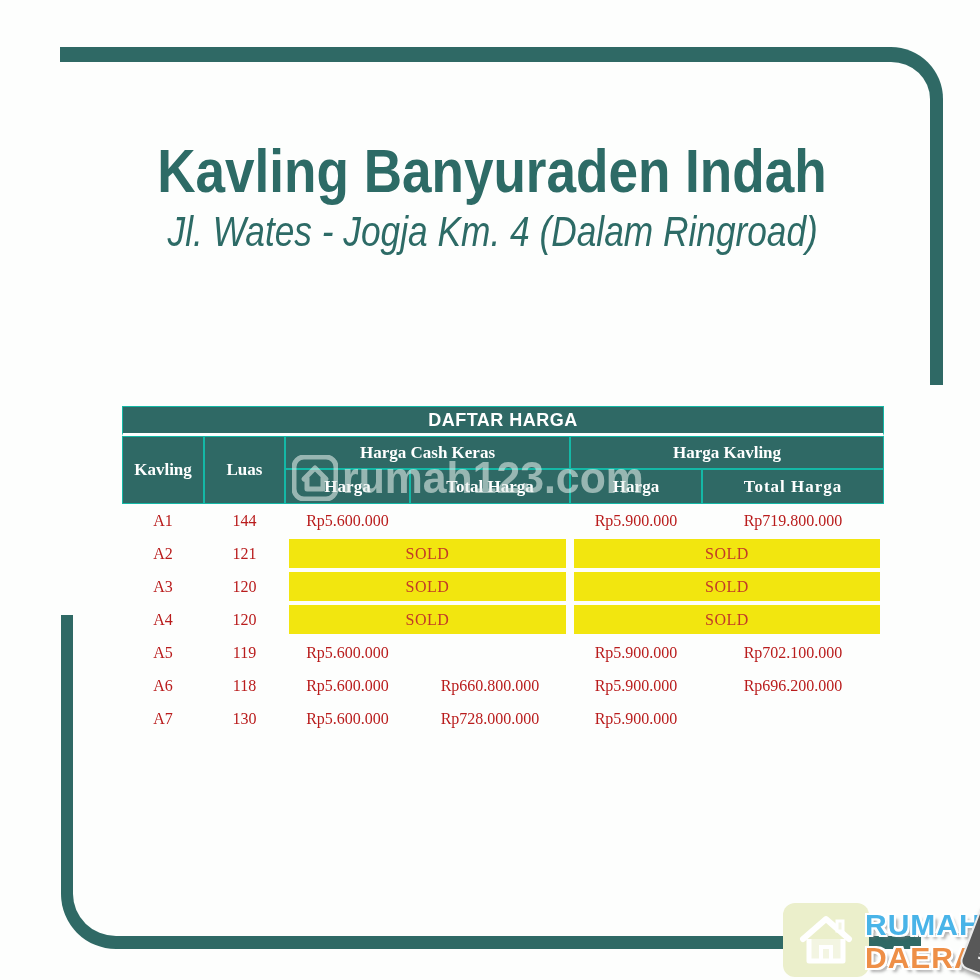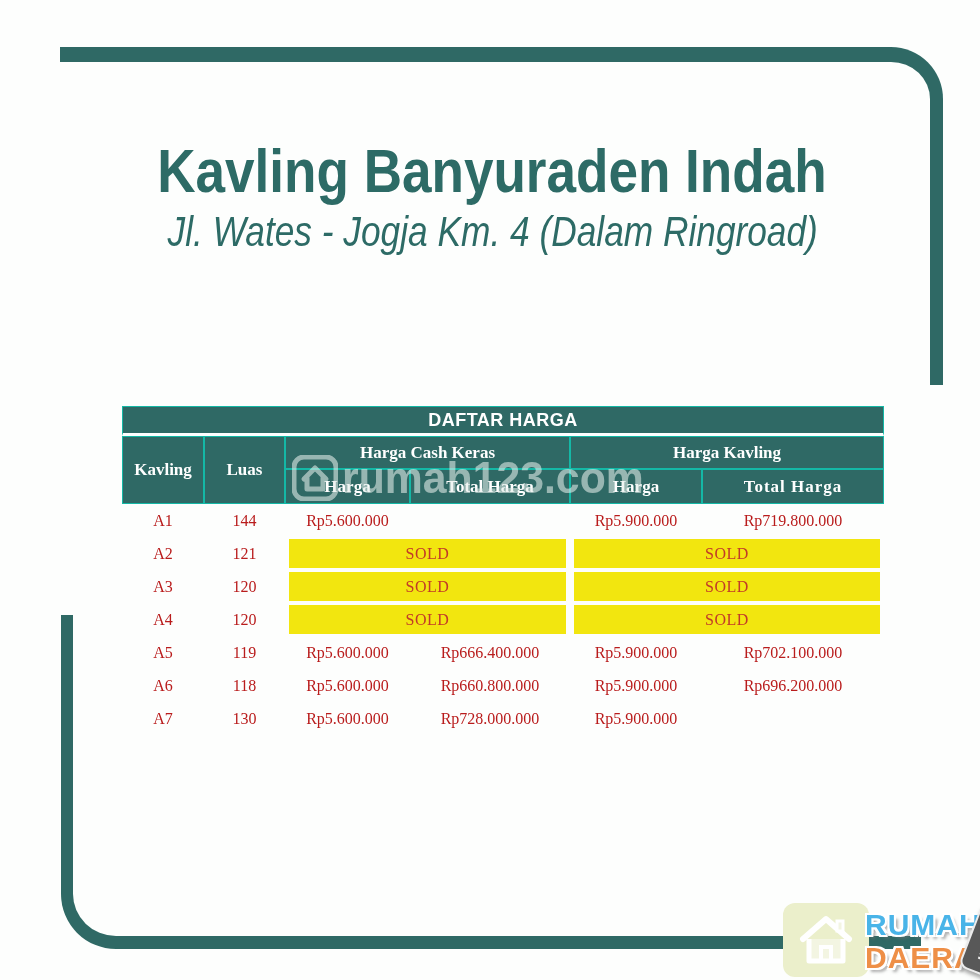--- a/index.html
+++ b/index.html
@@ -147,21 +147,20 @@
   <div class="sold s56" style="grid-row:6">SOLD</div>
 
   <div class="td c1" style="grid-row:7">A4</div>
   <div class="td c2" style="grid-row:7">120</div>
   <div class="sold s34" style="grid-row:7">SOLD</div>
   <div class="sold s56" style="grid-row:7">SOLD</div>
 
   <div class="td c1" style="grid-row:8">A5</div>
   <div class="td c2" style="grid-row:8">119</div>
   <div class="td c3" style="grid-row:8">Rp5.600.000</div>
-  <div class="td c4" style="grid-row:8">Rp666.400.000</div>
   <div class="td c5" style="grid-row:8">Rp5.900.000</div>
   <div class="td c6" style="grid-row:8">Rp702.100.000</div>
 
   <div class="td c1" style="grid-row:9">A6</div>
   <div class="td c2" style="grid-row:9">118</div>
   <div class="td c3" style="grid-row:9">Rp5.600.000</div>
   <div class="td c4" style="grid-row:9">Rp660.800.000</div>
   <div class="td c5" style="grid-row:9">Rp5.900.000</div>
   <div class="td c6" style="grid-row:9">Rp696.200.000</div>
 

